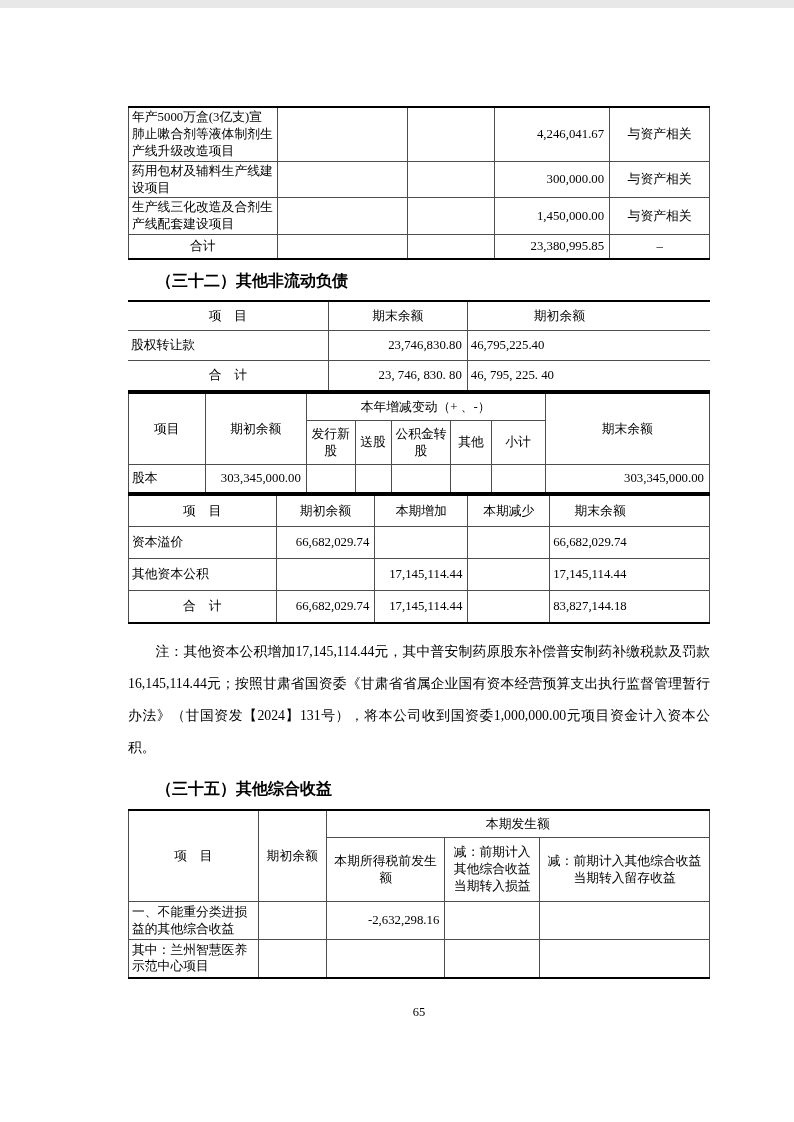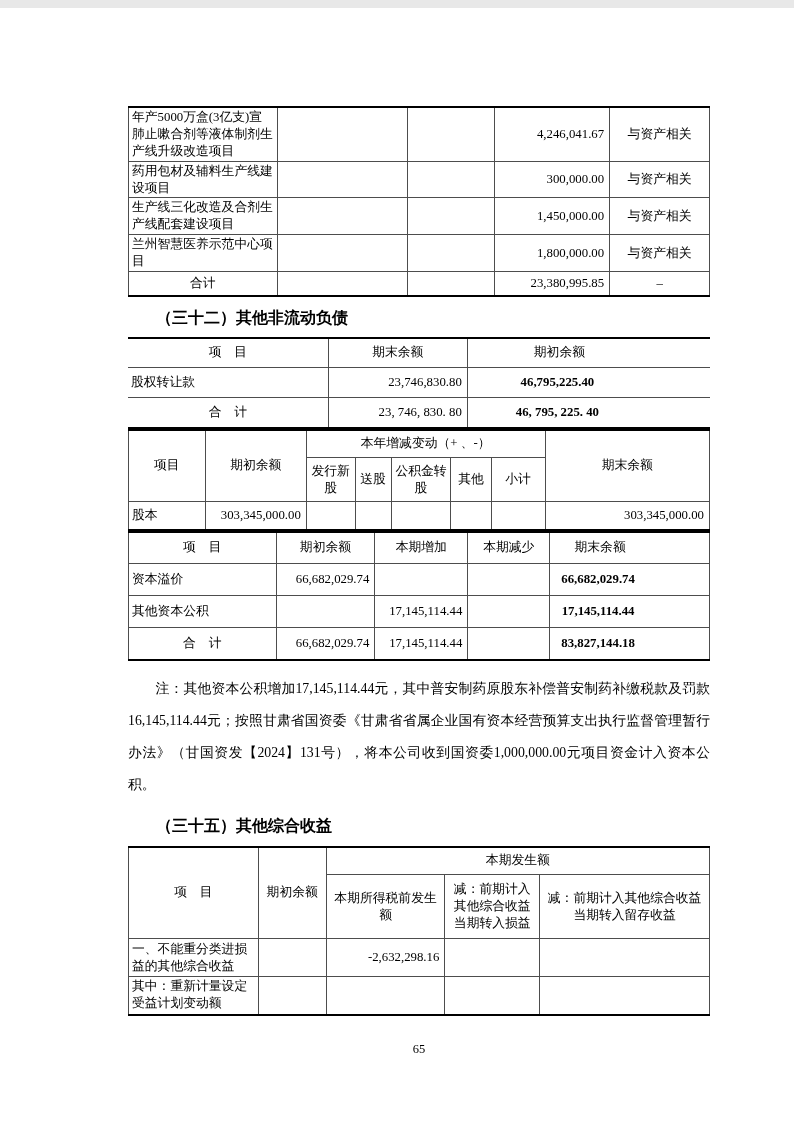--- a/index.html
+++ b/index.html
@@ -30,21 +30,21 @@
   }
   td {
     border: 1px solid #4d4d4d;
     vertical-align: middle;
     padding: 1px 3px;
     word-break: break-all;
   }
   .center { text-align: center; }
   .left   { text-align: left; }
   .right  { text-align: right; padding-right: 5px; }
-  .inset-right { text-align: center; padding-right: 66px; font-weight: bold; }
+  .inset-right { text-align: left; padding-right: 66px; }
   .inset-center-head { text-align: center; padding-right: 62px; }
 
   
   .t2 td { border-left: none; border-right: none; }
   .t2 td.vsep { border-left: 1px solid #4d4d4d; }
 
   .t1 td { height: 36px; }
   .t1 tr.r1 td { height: 52px; }
   .t1 tr.total td { height: 24px; }
   .t2 td { height: 30px; }
@@ -109,27 +109,20 @@
           <td class="right">300,000.00</td>
           <td class="center">与资产相关</td>
         </tr>
         <tr>
           <td class="left">生产线三化改造及合剂生产线配套建设项目</td>
           <td></td>
           <td></td>
           <td class="right">1,450,000.00</td>
           <td class="center">与资产相关</td>
         </tr>
-        <tr>
-          <td class="left">兰州智慧医养示范中心项目</td>
-          <td></td>
-          <td></td>
-          <td class="right">1,800,000.00</td>
-          <td class="center">与资产相关</td>
-        </tr>
         <tr class="total">
           <td class="center">合计</td>
           <td></td>
           <td></td>
           <td class="right">23,380,995.85</td>
           <td class="center">–</td>
         </tr>
       </tbody>
     </table>
 
@@ -260,21 +253,21 @@
           <td class="center">减：前期计入其他综合收益当期转入留存收益</td>
         </tr>
         <tr class="d">
           <td class="left">一、不能重分类进损益的其他综合收益</td>
           <td></td>
           <td class="right">-2,632,298.16</td>
           <td></td>
           <td></td>
         </tr>
         <tr class="d">
-          <td class="left">其中：重新计量设定受益计划变动额</td>
+          <td class="left">其中：兰州智慧医养示范中心项目</td>
           <td></td>
           <td></td>
           <td></td>
           <td></td>
         </tr>
       </tbody>
     </table>
 
     <div class="page-number">65</div>
 

